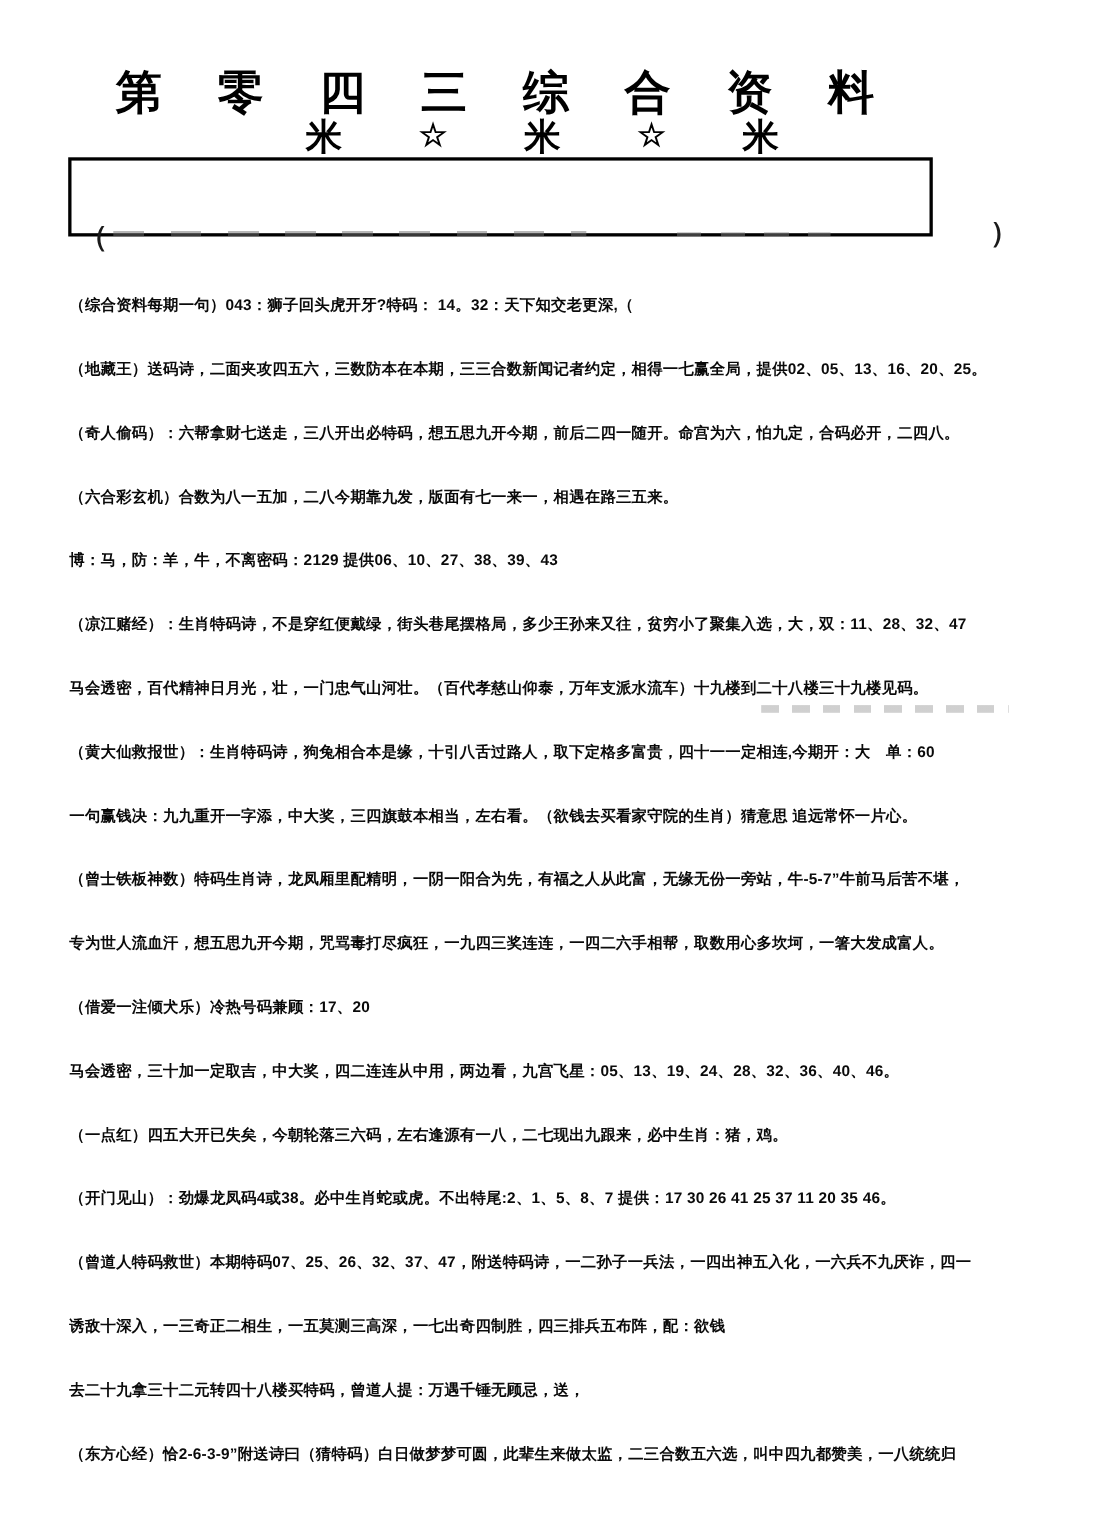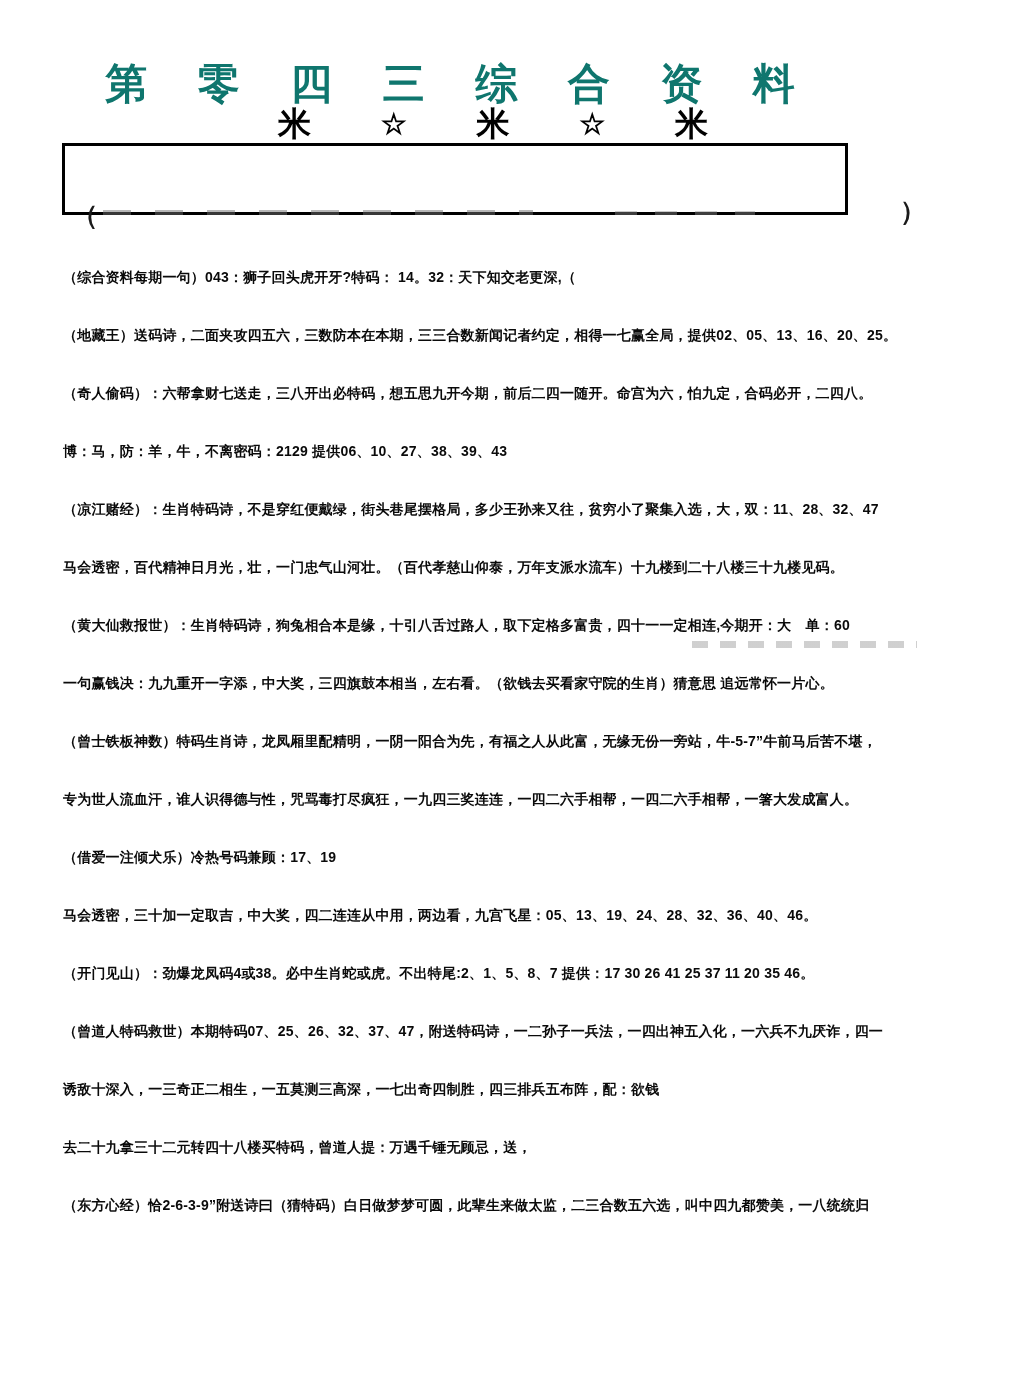--- a/index.html
+++ b/index.html
@@ -3,21 +3,21 @@
 <meta charset="utf-8">
 <style>
   html,body{margin:0;padding:0;}
   body{
     width:1013px;height:1388px;background:#ffffff;position:relative;
     overflow:hidden;font-family:"Liberation Sans",sans-serif;color:#000;
   }
   .page-title{
     position:absolute;top:56px;left:0;width:920px;text-align:center;
     font-family:"Liberation Serif",serif;font-weight:bold;font-size:42px;
-    letter-spacing:20px;color:#0f766e;white-space:pre;
+    letter-spacing:20px;color:#000000;white-space:pre;
   }
   .symbols-row{
     position:absolute;top:106px;left:278px;width:430px;height:36px;
     display:flex;justify-content:space-between;align-items:center;
   }
   .sym-heavy{font-size:33px;font-weight:bold;line-height:36px;}
   .sym-star{font-size:29px;font-weight:bold;line-height:36px;}
   .big-box{
     position:absolute;left:62px;top:143px;width:780px;height:66px;
     border:3px solid #000;background:#fff;
@@ -65,29 +65,31 @@
   <div class="box-smudge2"></div>
 </div>
 
 <span class="paren paren-left">（</span>
 <span class="paren paren-right">）</span>
 
 <div class="text-block">
   <div>（综合资料每期一句）043：狮子回头虎开牙?特码： 14。32：天下知交老更深,（　　　　　　　　　　　　　　　　　　　　　　　　　　　　　　　　　）</div>
   <div>（地藏王）送码诗，二面夹攻四五六，三数防本在本期，三三合数新闻记者约定，相得一七赢全局，提供02、05、13、16、20、25。</div>
   <div>（奇人偷码）：六帮拿财七送走，三八开出必特码，想五思九开今期，前后二四一随开。命宫为六，怕九定，合码必开，二四八。</div>
+  <div>（六合彩玄机）合数为八一五加，二八今期靠九发，版面有七一来一，相遇在路三五来。</div>
   <div>博：马，防：羊，牛，不离密码：2129 提供06、10、27、38、39、43</div>
   <div>（凉江赌经）：生肖特码诗，不是穿红便戴绿，街头巷尾摆格局，多少王孙来又往，贫穷小了聚集入选，大，双：11、28、32、47</div>
   <div>马会透密，百代精神日月光，壮，一门忠气山河壮。（百代孝慈山仰泰，万年支派水流车）十九楼到二十八楼三十九楼见码。</div>
   <div>（黄大仙救报世）：生肖特码诗，狗兔相合本是缘，十引八舌过路人，取下定格多富贵，四十一一定相连,今期开：大　单：60</div>
   <div>一句赢钱决：九九重开一字添，中大奖，三四旗鼓本相当，左右看。（欲钱去买看家守院的生肖）猜意思 追远常怀一片心。</div>
   <div>（曾士铁板神数）特码生肖诗，龙凤厢里配精明，一阴一阳合为先，有福之人从此富，无缘无份一旁站，牛-5-7”牛前马后苦不堪，</div>
-  <div>专为世人流血汗，谁人识得德与性，咒骂毒打尽疯狂，一九四三奖连连，一四二六手相帮，一四二六手相帮，一箸大发成富人。</div>
-  <div>（借爱一注倾犬乐）冷热号码兼顾：17、19</div>
+  <div>专为世人流血汗，想五思九开今期，咒骂毒打尽疯狂，一九四三奖连连，一四二六手相帮，取数用心多坎坷，一箸大发成富人。</div>
+  <div>（借爱一注倾犬乐）冷热号码兼顾：17、20</div>
   <div>马会透密，三十加一定取吉，中大奖，四二连连从中用，两边看，九宫飞星：05、13、19、24、28、32、36、40、46。</div>
+  <div>（一点红）四五大开已失矣，今朝轮落三六码，左右逢源有一八，二七现出九跟来，必中生肖：猪，鸡。</div>
   <div>（开门见山）：劲爆龙凤码4或38。必中生肖蛇或虎。不出特尾:2、1、5、8、7 提供：17 30 26 41 25 37 11 20 35 46。</div>
   <div>（曾道人特码救世）本期特码07、25、26、32、37、47，附送特码诗，一二孙子一兵法，一四出神五入化，一六兵不九厌诈，四一</div>
   <div>诱敌十深入，一三奇正二相生，一五莫测三高深，一七出奇四制胜，四三排兵五布阵，配：欲钱</div>
   <div>去二十九拿三十二元转四十八楼买特码，曾道人提：万遇千锤无顾忌，送，</div>
   <div>（东方心经）恰2-6-3-9”附送诗曰（猜特码）白日做梦梦可圆，此辈生来做太监，二三合数五六选，叫中四九都赞美，一八统统归</div>
   
   
   
   
   

